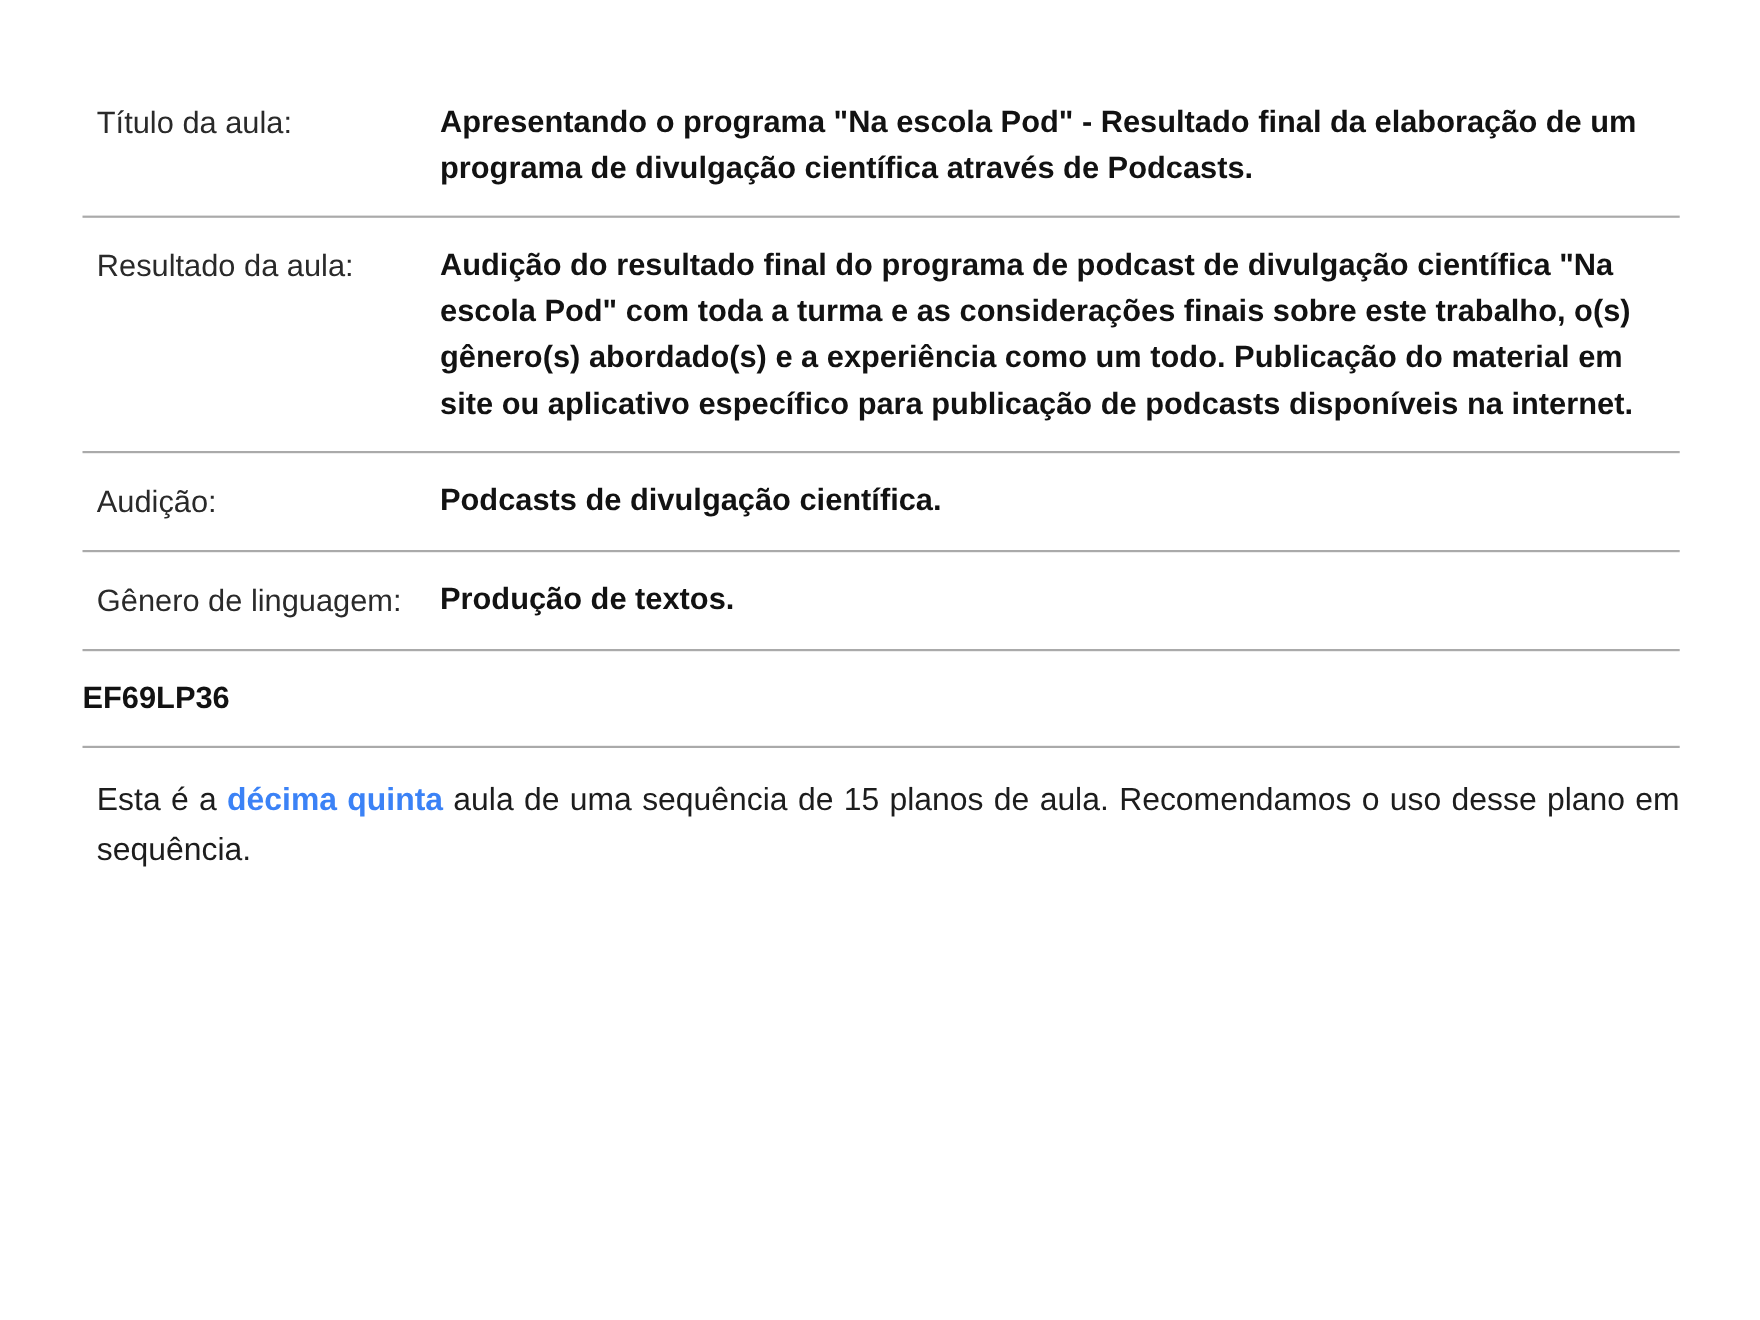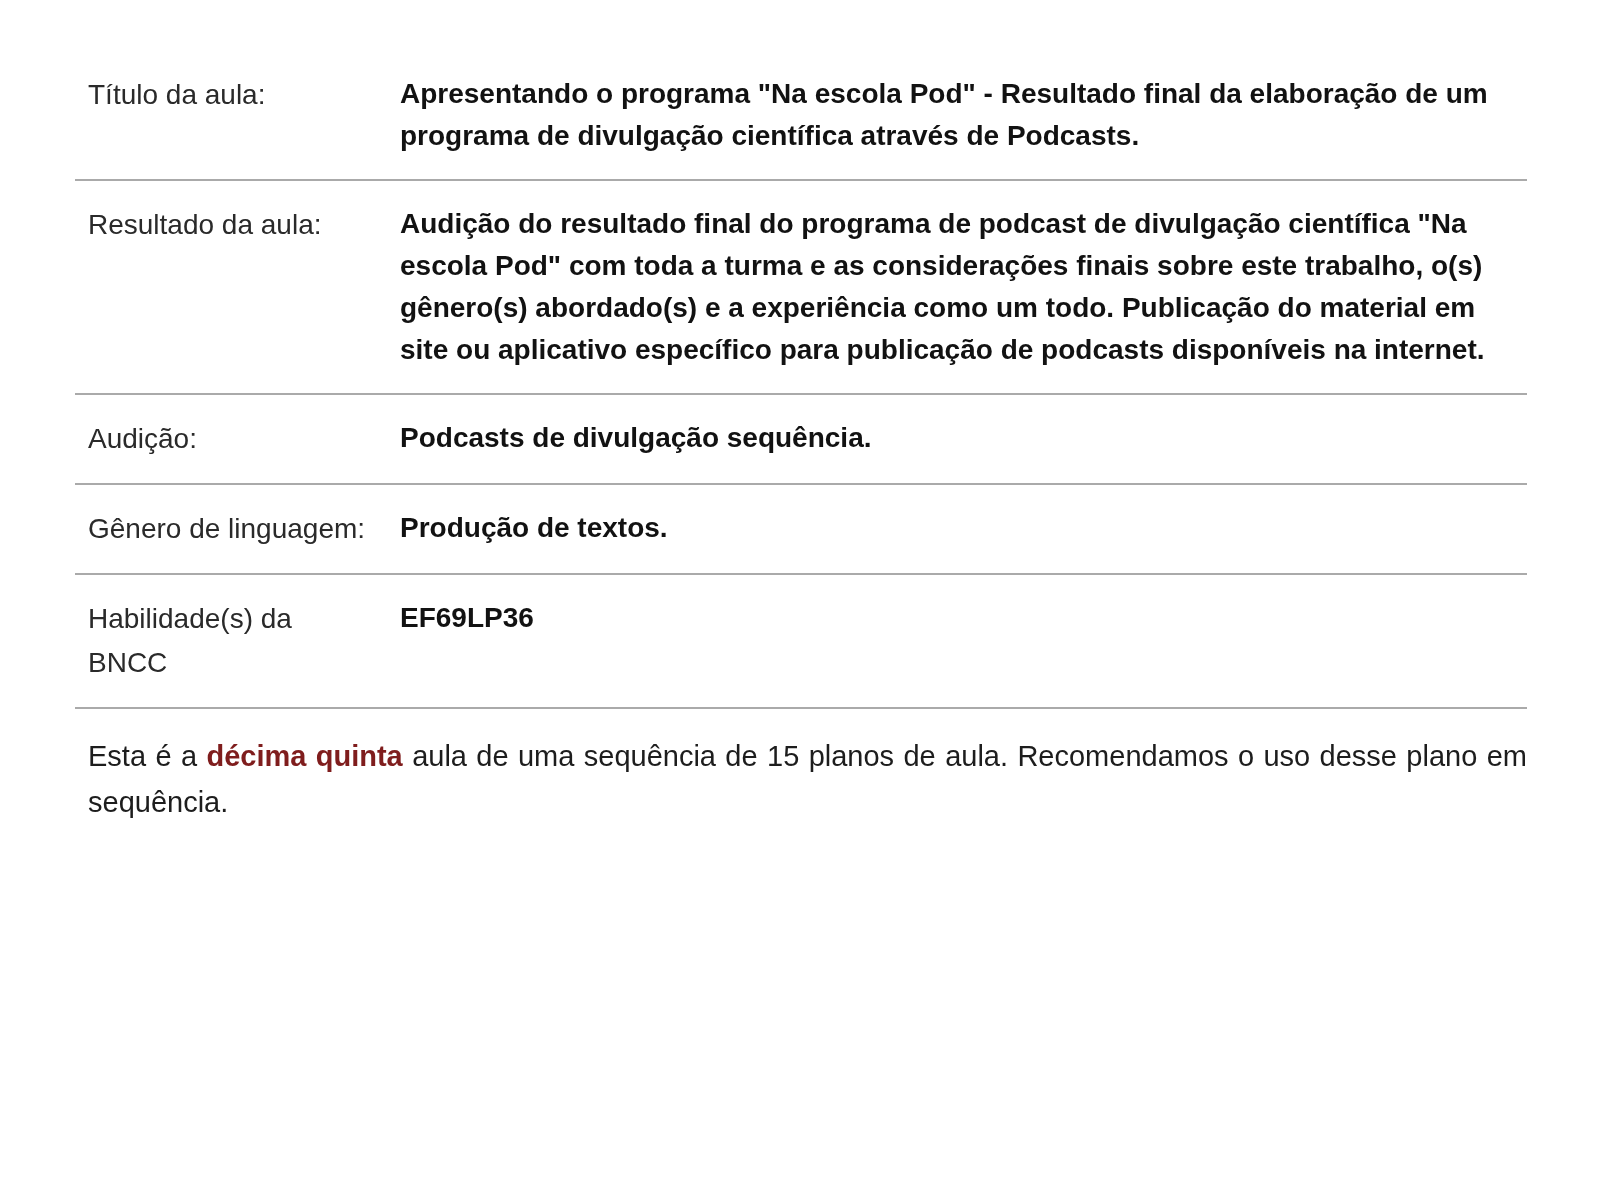--- a/index.html
+++ b/index.html
@@ -6,21 +6,21 @@
   html, body {
     width: 1600px;
     height: 1200px;
     background: #ffffff;
     font-family: "Liberation Sans", "DejaVu Sans", sans-serif;
     overflow: hidden;
   }
   .doc {
     margin-left: 75px;
     margin-right: 73px;
-    padding-top: 51px;
+    padding-top: 68px;
   }
   .row {
     display: flex;
     align-items: flex-start;
     padding: 22px 0 22px;
     border-bottom: 2px solid #aaaaaa;
   }
   .row-label {
     width: 325px;
     flex: 0 0 325px;
@@ -38,49 +38,48 @@
     font-weight: 700;
     color: #121212;
   }
   .footer-note {
     padding: 24px 0 0 13px;
     font-size: 29px;
     line-height: 46px;
     color: #1d1d1d;
     text-align: justify;
   }
-  .footer-note b { font-weight: 700; color: #7f1d1d; }
+  .footer-note b { font-weight: 700; color: #3b82f6; }
 </style>
 </head>
 <body>
 
 <div class="doc">
 
   <div class="row">
     <div class="row-label">Título da aula:</div>
     <div class="row-value">Apresentando o programa "Na escola Pod" - Resultado final da elaboração de um programa de divulgação científica através de Podcasts.</div>
   </div>
 
   <div class="row">
     <div class="row-label">Resultado da aula:</div>
     <div class="row-value">Audição do resultado final do programa de podcast de divulgação científica "Na escola Pod" com toda a turma e as considerações finais sobre este trabalho, o(s) gênero(s) abordado(s) e a experiência como um todo. Publicação do material em site ou aplicativo específico para publicação de podcasts disponíveis na internet.</div>
   </div>
 
 
   <div class="row">
     <div class="row-label">Audição:</div>
-    <div class="row-value">Podcasts de divulgação sequência.</div>
+    <div class="row-value">Podcasts de divulgação científica.</div>
   </div>
 
 
   <div class="row">
     <div class="row-label">Gênero de linguagem:</div>
     <div class="row-value">Produção de textos.</div>
   </div>
 
   <div class="row">
-    <div class="row-label">Habilidade(s) da BNCC</div>
     <div class="row-value">EF69LP36</div>
   </div>
 
   <p class="footer-note"><span>Esta é a </span><b>décima quinta</b><span> aula de uma sequência de 15 planos de aula. Recomendamos o uso desse plano em sequência.</span></p>
 
 </div>
 
 </body></html>

